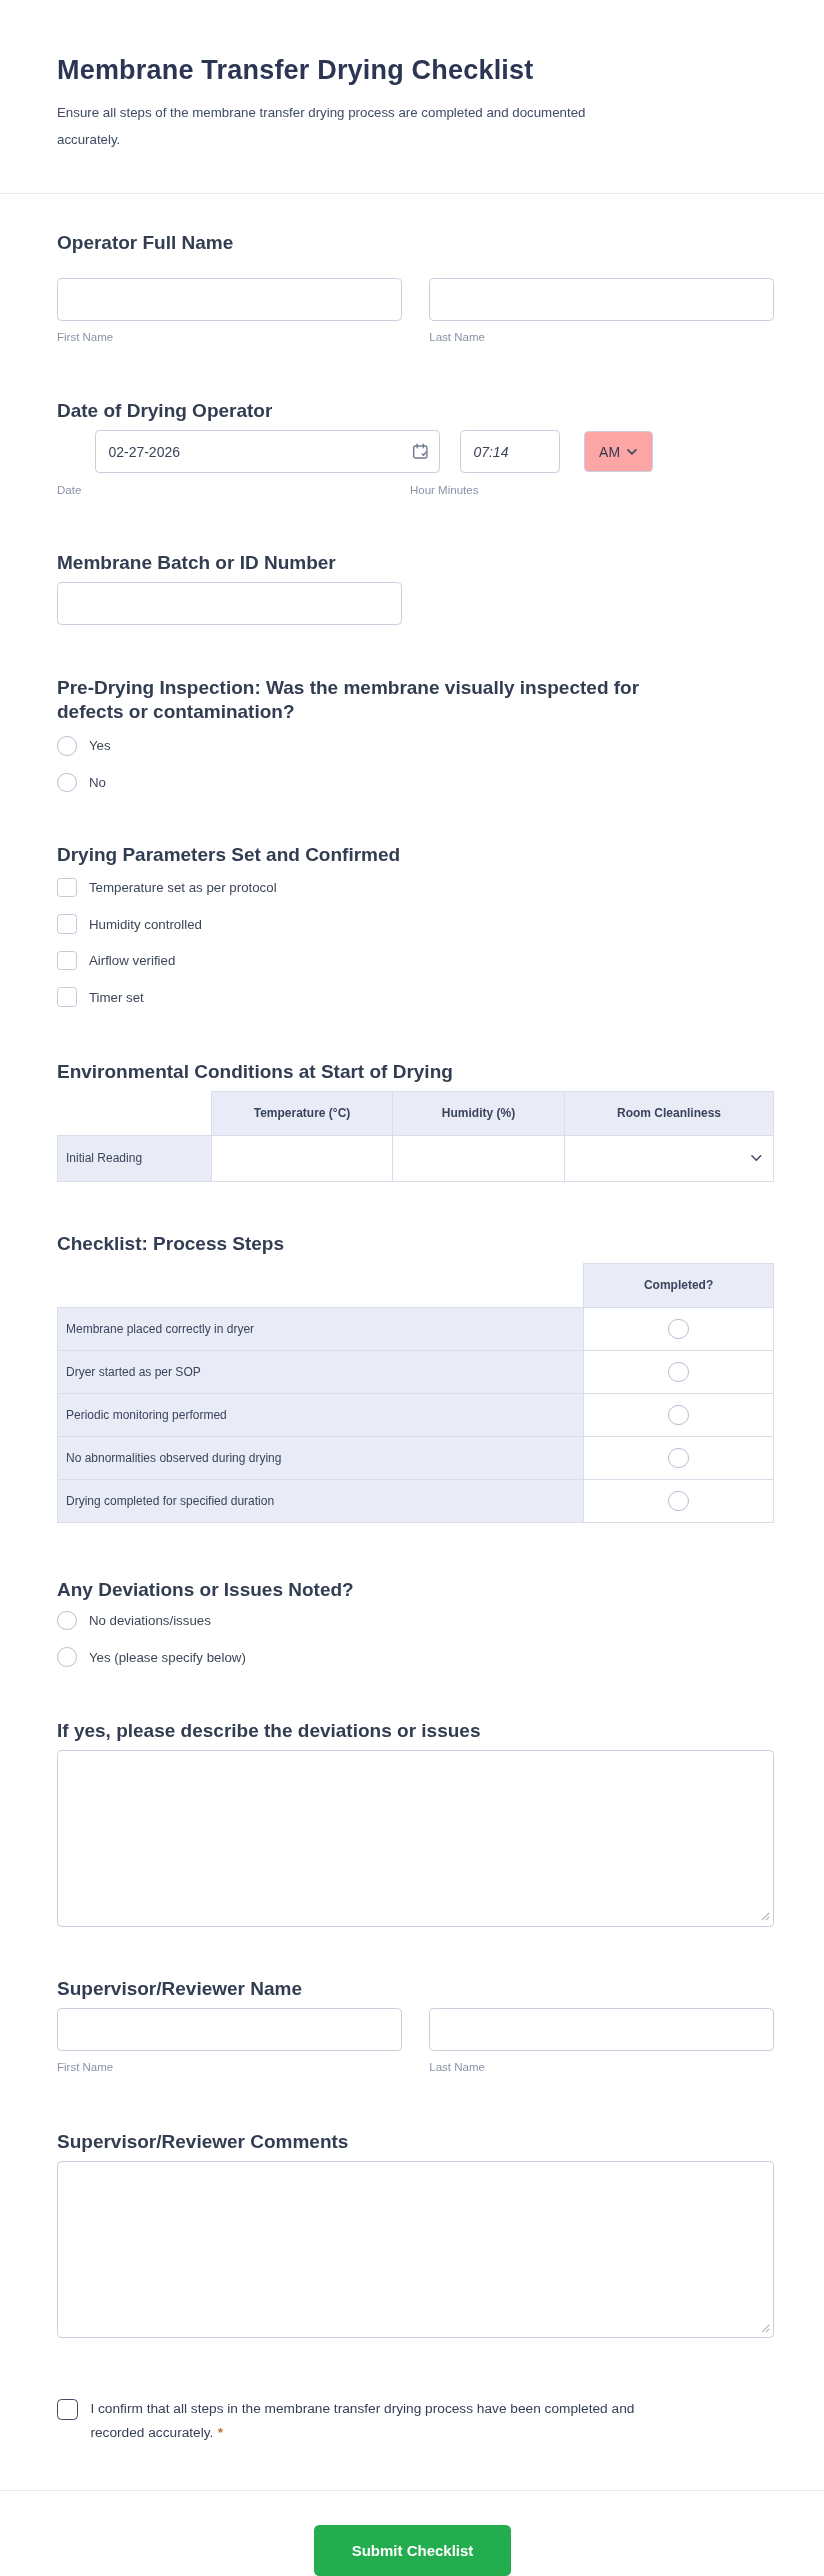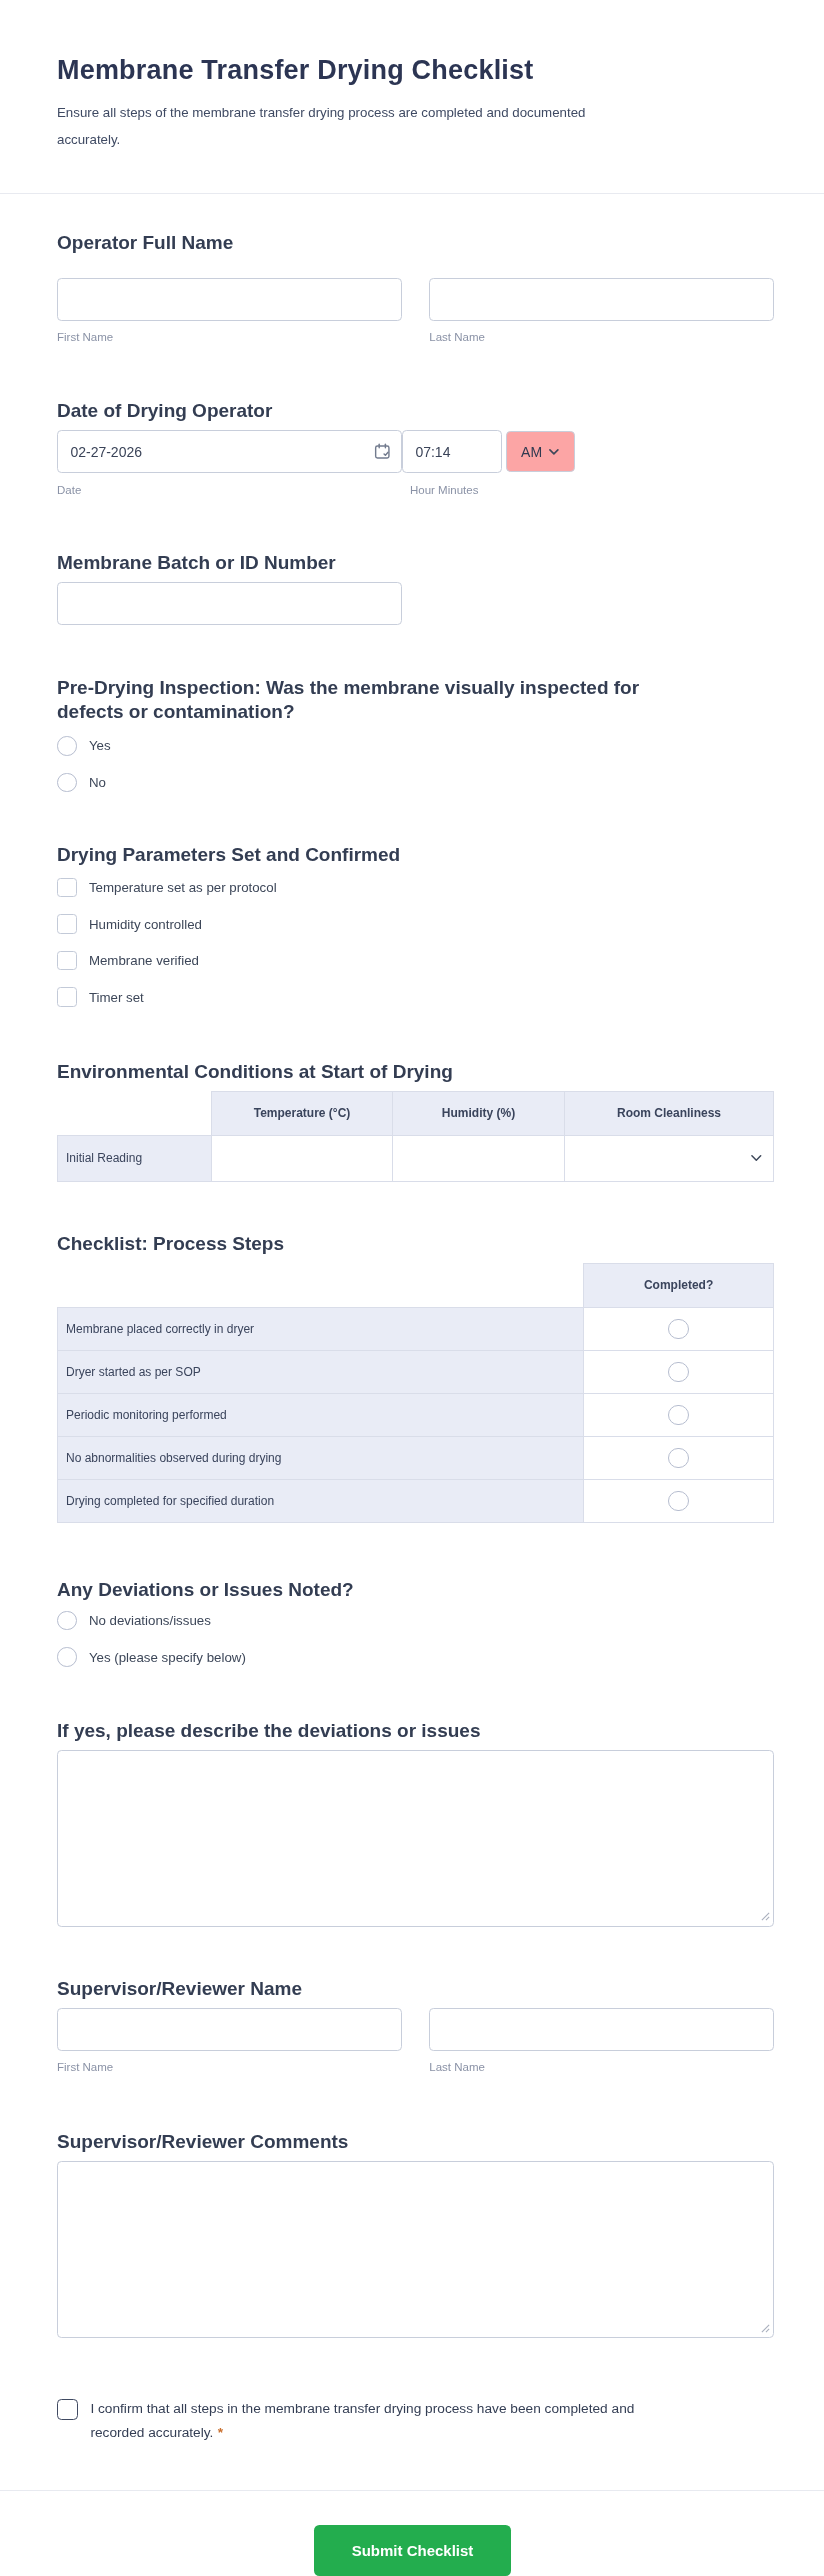--- a/index.html
+++ b/index.html
@@ -27,25 +27,25 @@
   input.text-input {
     width:100%; height:43px; margin-top:7px;
     border:0.9px solid #c8cedb; border-radius:4.4px;
     font-family:inherit; font-size:14px; color:#3a4358;
     padding:0 12.4px; outline:none; background:#fff;
   }
   .sublabel { margin-top:10.6px; font-size:11.5px; color:#8a92a6; }
   .mt26 { margin-top:16px; }
 
   
-  .datetime-row { display:flex; gap:0; margin-top:7px; align-items:center; }
+  .datetime-row { display:flex; gap:20px; margin-top:7px; align-items:center;margin-left:38px; }
   .date-wrap { position:relative; width:345px; }
   .date-wrap input { margin-top:0; }
   .date-wrap .cal { position:absolute; right:10.6px; top:11.5px; color:#727b8e; }
-  .time-input { width:100px !important; margin-top:0 !important; margin-left:0; }
+  .time-input { width:100px !important; margin-top:0 !important; margin-left:0;font-style:italic; }
   .ampm {
     margin-left:3.5px; width:69px; height:41px; border:0.9px solid #c8cedb; border-radius:4.4px;
     display:flex; align-items:center; justify-content:center; gap:7px;
     font-size:14px; color:#2f3950; background:#fca5a5; cursor:pointer;
   }
   .sub-row { display:flex; margin-top:10.6px; }
   .sub-row .s1 { width:353px; }
 
   .w389 { width:345px !important; }
 
@@ -181,21 +181,21 @@
       <div class="opt">
         <span class="check"></span>
         <span class="opt-label">Temperature set as per protocol</span>
       </div>
       <div class="opt">
         <span class="check"></span>
         <span class="opt-label">Humidity controlled</span>
       </div>
       <div class="opt">
         <span class="check"></span>
-        <span class="opt-label">Membrane verified</span>
+        <span class="opt-label">Airflow verified</span>
       </div>
       <div class="opt">
         <span class="check"></span>
         <span class="opt-label">Timer set</span>
       </div>
     </div>
   </div>
 
   <div class="q" style="margin-bottom:50px">
     <div class="q-label">Environmental Conditions at Start of Drying</div>

